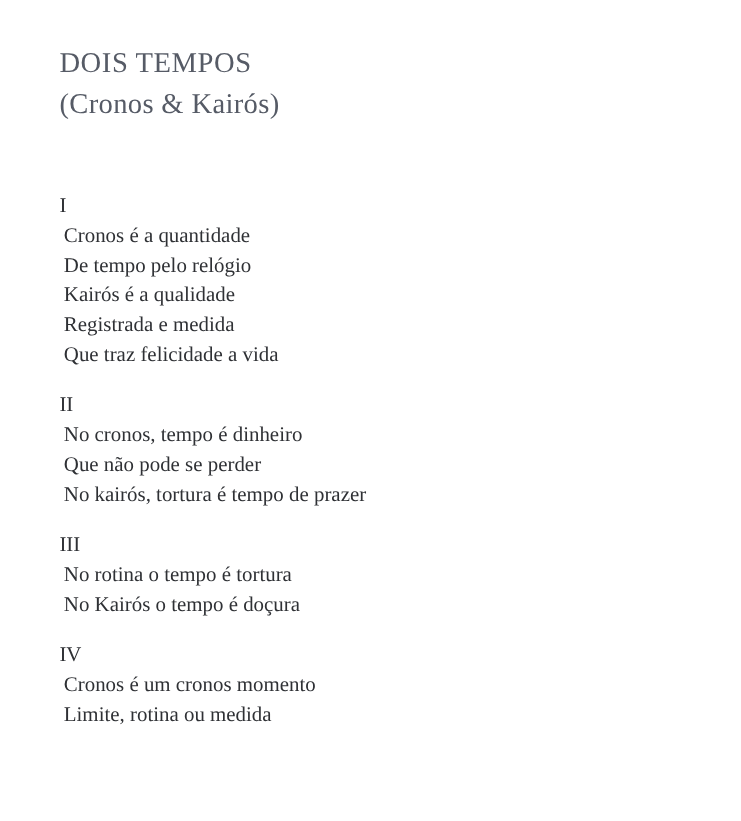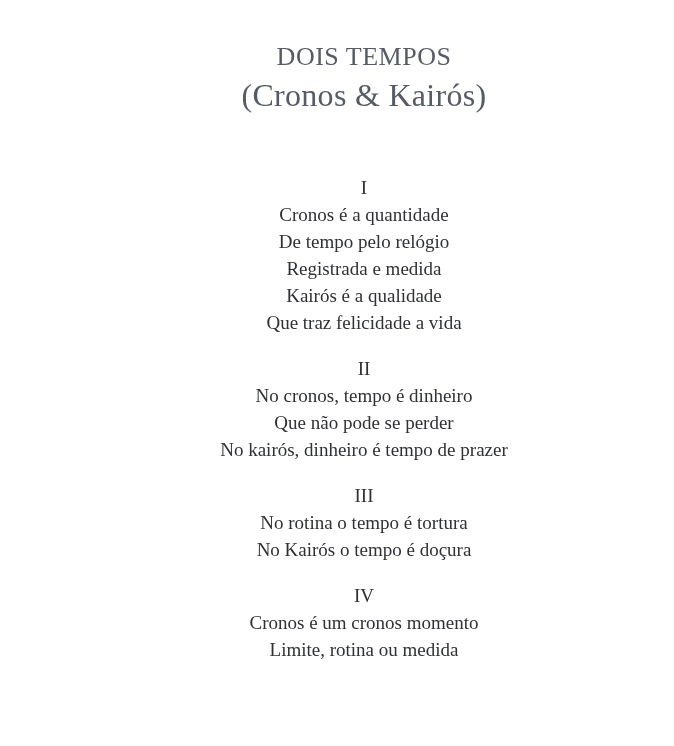--- a/index.html
+++ b/index.html
@@ -13,33 +13,33 @@
     overflow: hidden;
     position: relative;
     font-family: "Liberation Serif", "DejaVu Serif", serif;
   }
   .page {
     position: absolute;
     left: 54px;
     top: 0;
     width: 620px;
     height: 746px;
-    text-align: center;
+    text-align: left;
   }
   .poem-title {
     margin: 44px 0 0 0;
     font-size: 26px;
     line-height: 26px;
     font-weight: normal;
     letter-spacing: 0.5px;
     color: var(--title-color, #565b66);
   }
   .poem-subtitle {
     margin: 12px 0 0 0;
-    font-size: 32px;
+    font-size: 26px;
     line-height: 26px;
     font-weight: normal;
     letter-spacing: 0.3px;
     color: var(--title-color, #565b66);
   }
   .poem-body {
     margin-top: 68px;
     color: var(--body-color, #2f3135);
     font-size: 19px;
     line-height: 23px;
@@ -59,29 +59,29 @@
 <body style="--title-color: #565b66; --body-color: #2f3135; background: rgb(255, 255, 255);">
 
 <div class="page">
   <h1 class="poem-title">DOIS TEMPOS</h1>
   <h2 class="poem-subtitle">(Cronos &amp; Kairós)</h2>
   <div class="poem-body" id="poem-body">
       <div class="stanza">
         <div class="stanza-numeral">I</div>
         <p class="poem-line">Cronos é a quantidade</p>
         <p class="poem-line">De tempo pelo relógio</p>
+        <p class="poem-line">Kairós é a qualidade</p>
         <p class="poem-line">Registrada e medida</p>
-        <p class="poem-line">Kairós é a qualidade</p>
         <p class="poem-line">Que traz felicidade a vida</p>
       </div>
       <div class="stanza">
         <div class="stanza-numeral">II</div>
         <p class="poem-line">No cronos, tempo é dinheiro</p>
         <p class="poem-line">Que não pode se perder</p>
-        <p class="poem-line">No kairós, dinheiro é tempo de prazer</p>
+        <p class="poem-line">No kairós, tortura é tempo de prazer</p>
       </div>
       <div class="stanza">
         <div class="stanza-numeral">III</div>
         <p class="poem-line">No rotina o tempo é tortura</p>
         <p class="poem-line">No Kairós o tempo é doçura</p>
       </div>
       <div class="stanza">
         <div class="stanza-numeral">IV</div>
         <p class="poem-line">Cronos é um cronos momento</p>
         <p class="poem-line">Limite, rotina ou medida</p>

